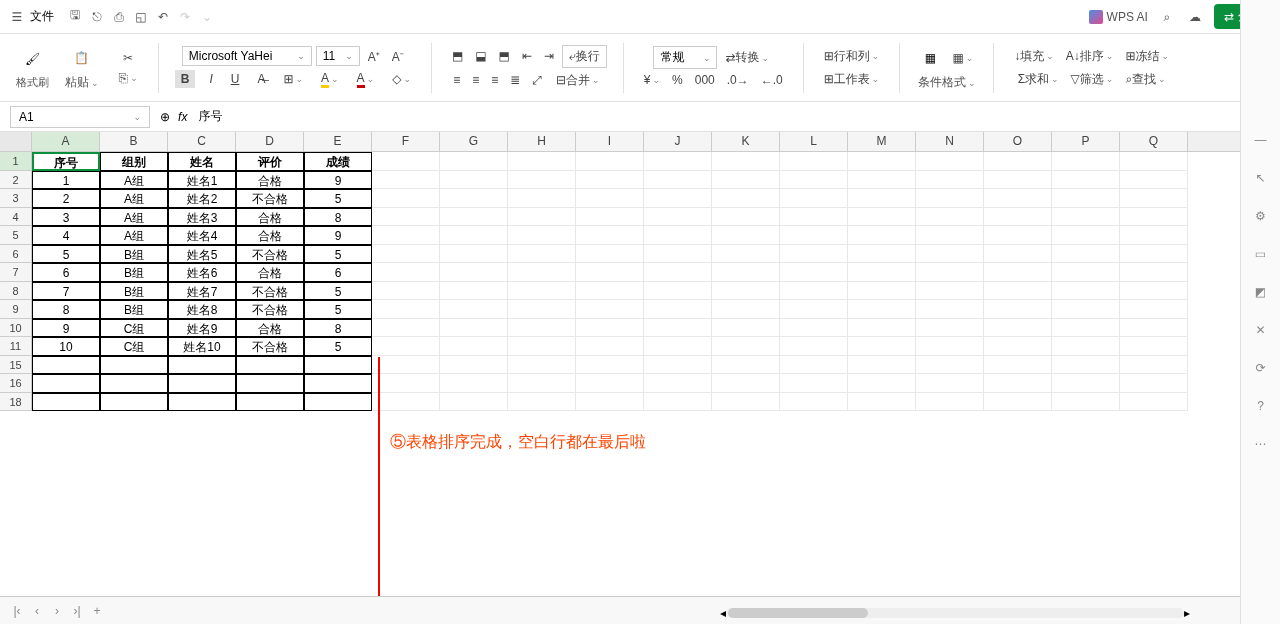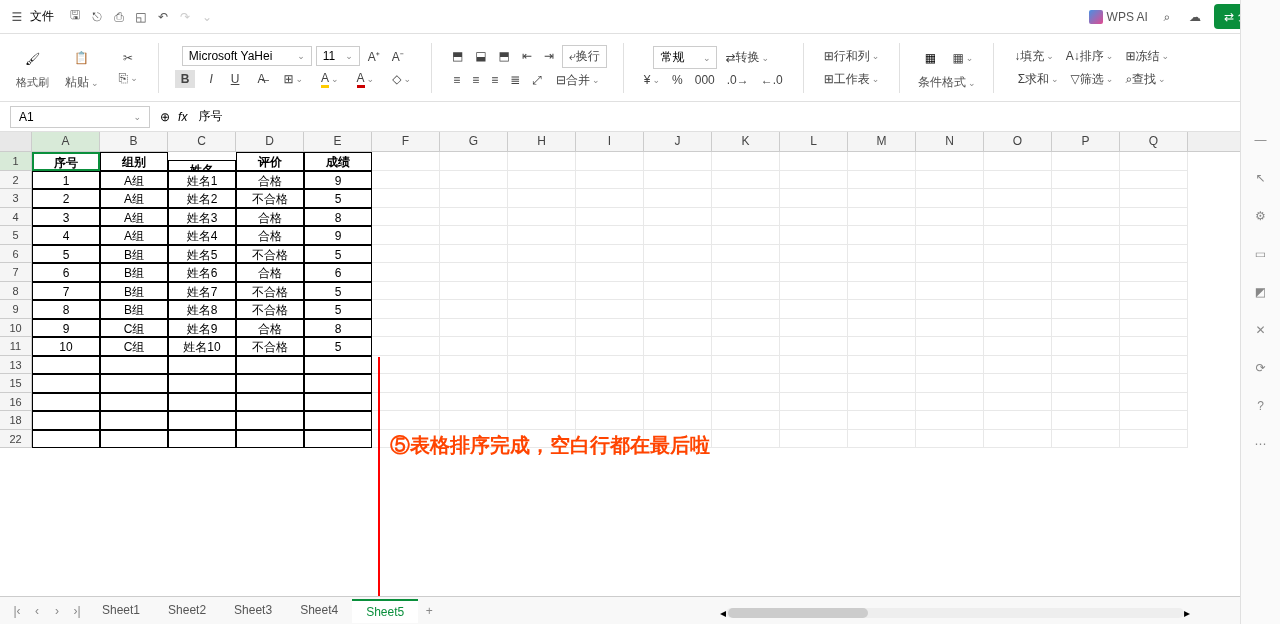--- a/index.html
+++ b/index.html
@@ -33,21 +33,21 @@
 .col-h{border-right:1px solid #ccc;text-align:center;line-height:19px;color:#444;background:#f5f5f5;}
 .col-h.active{background:#d8ead8;}
 .row-area{position:relative;}
 .grid-row{display:flex;height:18.5px;}
 .row-h{width:32px;border-right:1px solid #ccc;border-bottom:1px solid #ccc;text-align:center;line-height:18px;background:#f5f5f5;color:#444;font-size:11px;}
 .row-h.active{background:#d8ead8;}
 .cell{border-right:1px solid #e8e8e8;border-bottom:1px solid #e8e8e8;line-height:18px;text-align:center;font-size:12px;overflow:hidden;}
 .cell.b{border:1px solid #000;}
 .cell.hd{font-weight:bold;border:1px solid #000;}
 .cell.sel{border:2px solid #0a8f3c;}
-.annotation{position:absolute;top:300px;left:390px;color:#ff4400;font-size:20px;font-weight:700;}
+.annotation{position:absolute;top:300px;left:390px;color:#ff4400;font-size:16px;font-weight:400;}
 .arrow{position:absolute;top:225px;left:378px;width:2px;height:362px;background:#ff0000;}
 .arrow:after{content:"";position:absolute;bottom:-1px;left:-4px;border-left:5px solid transparent;border-right:5px solid transparent;border-top:10px solid #ff0000;}
 .sheet-tabs{position:absolute;bottom:0;left:0;right:40px;height:28px;display:flex;align-items:center;border-top:1px solid #ccc;background:#f8f8f8;padding:0 8px;gap:2px;}
 .nav-btn{width:18px;text-align:center;color:#888;cursor:pointer;}
 .sheet-tab{padding:4px 14px;color:#555;cursor:pointer;}
 .sheet-tab.active{background:#fff;color:#0a8f3c;border-top:2px solid #0a8f3c;font-weight:500;}
 .sidebar{position:absolute;right:0;top:0;width:40px;height:100%;border-left:1px solid #e0e0e0;background:#fafafa;display:flex;flex-direction:column;align-items:center;padding-top:130px;gap:18px;}
 .side-icon{width:20px;height:20px;color:#888;cursor:pointer;display:flex;align-items:center;justify-content:center;}
 .hscroll{position:absolute;bottom:4px;right:50px;width:470px;height:14px;display:flex;align-items:center;}
 .hscroll-track{flex:1;height:10px;background:#eee;border-radius:5px;position:relative;}
@@ -209,21 +209,21 @@
 <div class="grid-area">
   <div class="col-headers">
     <div class="corner"></div>
     <div id="colh" style="display: contents;"><div class="col-h active" style="width: 68px;">A</div><div class="col-h" style="width: 68px;">B</div><div class="col-h" style="width: 68px;">C</div><div class="col-h" style="width: 68px;">D</div><div class="col-h" style="width: 68px;">E</div><div class="col-h" style="width: 68px;">F</div><div class="col-h" style="width: 68px;">G</div><div class="col-h" style="width: 68px;">H</div><div class="col-h" style="width: 68px;">I</div><div class="col-h" style="width: 68px;">J</div><div class="col-h" style="width: 68px;">K</div><div class="col-h" style="width: 68px;">L</div><div class="col-h" style="width: 68px;">M</div><div class="col-h" style="width: 68px;">N</div><div class="col-h" style="width: 68px;">O</div><div class="col-h" style="width: 68px;">P</div><div class="col-h" style="width: 68px;">Q</div></div>
   </div>
   <div class="row-area" id="rows">
       <div class="grid-row">
         <div class="row-h active">1</div>
         <div class="cell b hd sel" style="width: 68px;">序号</div>
         <div class="cell b hd" style="width: 68px;">组别</div>
-        <div class="cell b hd" style="width: 68px; margin-top: 8px;">姓名</div>
+        <div class="cell b hd" style="width: 68px;">姓名</div>
         <div class="cell b hd" style="width: 68px;">评价</div>
         <div class="cell b hd" style="width: 68px;">成绩</div>
         <div class="cell" style="width: 68px;"></div>
         <div class="cell" style="width: 68px;"></div>
         <div class="cell" style="width: 68px;"></div>
         <div class="cell" style="width: 68px;"></div>
         <div class="cell" style="width: 68px;"></div>
         <div class="cell" style="width: 68px;"></div>
         <div class="cell" style="width: 68px;"></div>
         <div class="cell" style="width: 68px;"></div>
@@ -426,40 +426,20 @@
         <div class="cell" style="width: 68px;"></div>
         <div class="cell" style="width: 68px;"></div>
         <div class="cell" style="width: 68px;"></div>
         <div class="cell" style="width: 68px;"></div>
         <div class="cell" style="width: 68px;"></div>
         <div class="cell" style="width: 68px;"></div>
         <div class="cell" style="width: 68px;"></div>
         <div class="cell" style="width: 68px;"></div>
       </div>
       <div class="grid-row">
-        <div class="row-h">13</div>
-        <div class="cell b" style="width: 68px;"></div>
-        <div class="cell b" style="width: 68px;"></div>
-        <div class="cell b" style="width: 68px;"></div>
-        <div class="cell b" style="width: 68px;"></div>
-        <div class="cell b" style="width: 68px;"></div>
-        <div class="cell" style="width: 68px;"></div>
-        <div class="cell" style="width: 68px;"></div>
-        <div class="cell" style="width: 68px;"></div>
-        <div class="cell" style="width: 68px;"></div>
-        <div class="cell" style="width: 68px;"></div>
-        <div class="cell" style="width: 68px;"></div>
-        <div class="cell" style="width: 68px;"></div>
-        <div class="cell" style="width: 68px;"></div>
-        <div class="cell" style="width: 68px;"></div>
-        <div class="cell" style="width: 68px;"></div>
-        <div class="cell" style="width: 68px;"></div>
-        <div class="cell" style="width: 68px;"></div>
-      </div>
-      <div class="grid-row">
         <div class="row-h">15</div>
         <div class="cell b" style="width: 68px;"></div>
         <div class="cell b" style="width: 68px;"></div>
         <div class="cell b" style="width: 68px;"></div>
         <div class="cell b" style="width: 68px;"></div>
         <div class="cell b" style="width: 68px;"></div>
         <div class="cell" style="width: 68px;"></div>
         <div class="cell" style="width: 68px;"></div>
         <div class="cell" style="width: 68px;"></div>
         <div class="cell" style="width: 68px;"></div>
@@ -487,40 +467,20 @@
         <div class="cell" style="width: 68px;"></div>
         <div class="cell" style="width: 68px;"></div>
         <div class="cell" style="width: 68px;"></div>
         <div class="cell" style="width: 68px;"></div>
         <div class="cell" style="width: 68px;"></div>
         <div class="cell" style="width: 68px;"></div>
         <div class="cell" style="width: 68px;"></div>
       </div>
       <div class="grid-row">
         <div class="row-h">18</div>
-        <div class="cell b" style="width: 68px;"></div>
-        <div class="cell b" style="width: 68px;"></div>
-        <div class="cell b" style="width: 68px;"></div>
-        <div class="cell b" style="width: 68px;"></div>
-        <div class="cell b" style="width: 68px;"></div>
-        <div class="cell" style="width: 68px;"></div>
-        <div class="cell" style="width: 68px;"></div>
-        <div class="cell" style="width: 68px;"></div>
-        <div class="cell" style="width: 68px;"></div>
-        <div class="cell" style="width: 68px;"></div>
-        <div class="cell" style="width: 68px;"></div>
-        <div class="cell" style="width: 68px;"></div>
-        <div class="cell" style="width: 68px;"></div>
-        <div class="cell" style="width: 68px;"></div>
-        <div class="cell" style="width: 68px;"></div>
-        <div class="cell" style="width: 68px;"></div>
-        <div class="cell" style="width: 68px;"></div>
-      </div>
-      <div class="grid-row">
-        <div class="row-h">22</div>
         <div class="cell b" style="width: 68px;"></div>
         <div class="cell b" style="width: 68px;"></div>
         <div class="cell b" style="width: 68px;"></div>
         <div class="cell b" style="width: 68px;"></div>
         <div class="cell b" style="width: 68px;"></div>
         <div class="cell" style="width: 68px;"></div>
         <div class="cell" style="width: 68px;"></div>
         <div class="cell" style="width: 68px;"></div>
         <div class="cell" style="width: 68px;"></div>
         <div class="cell" style="width: 68px;"></div>
@@ -535,27 +495,20 @@
     </div>
   <div class="arrow"></div>
   <div class="annotation">⑤表格排序完成，空白行都在最后啦</div>
 </div>
 
 <div class="sheet-tabs">
   <span class="nav-btn">|‹</span>
   <span class="nav-btn">‹</span>
   <span class="nav-btn">›</span>
   <span class="nav-btn">›|</span>
-  <div id="sheets" style="display:flex;">
-      <div class="sheet-tab">Sheet1</div>
-      <div class="sheet-tab">Sheet2</div>
-      <div class="sheet-tab">Sheet3</div>
-      <div class="sheet-tab">Sheet4</div>
-      <div class="sheet-tab active">Sheet5</div>
-    </div>
   <span class="nav-btn">+</span>
   <div class="hscroll">
       <span>◂</span>
       <div class="hscroll-track">
         <div class="hscroll-thumb"></div>
       </div>
       <span>▸</span>
     </div>
 </div>
 

